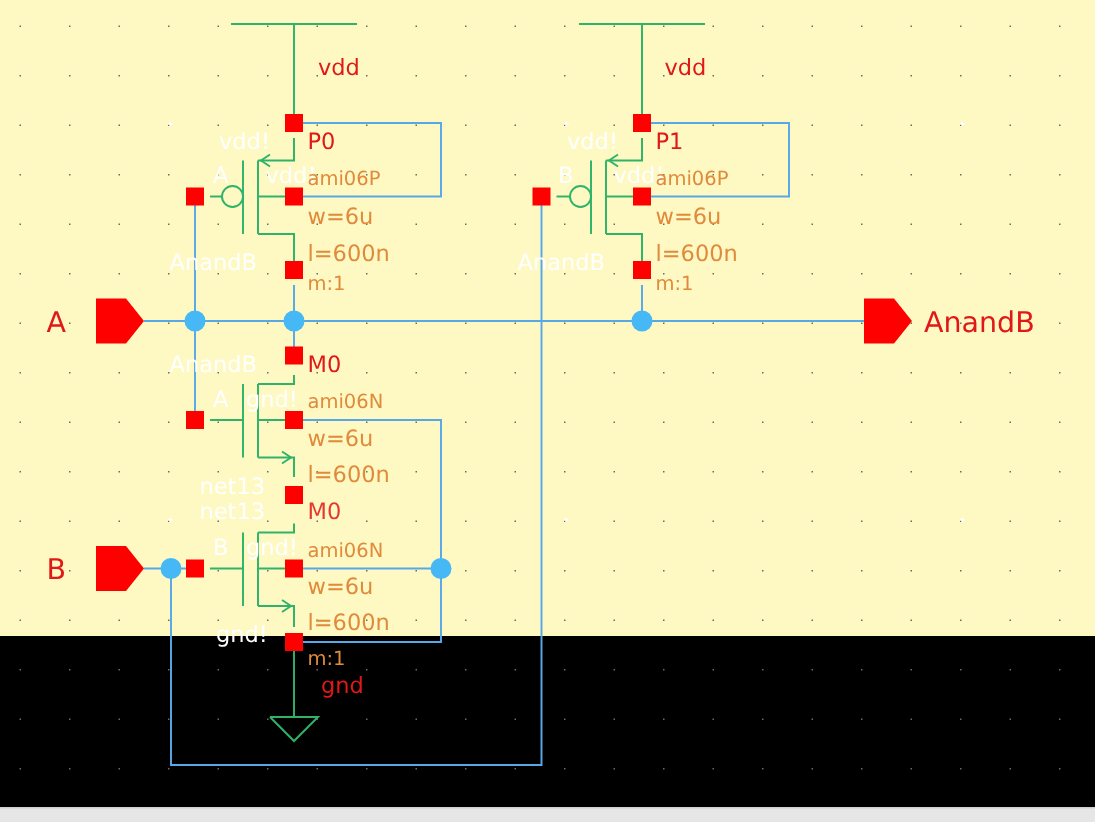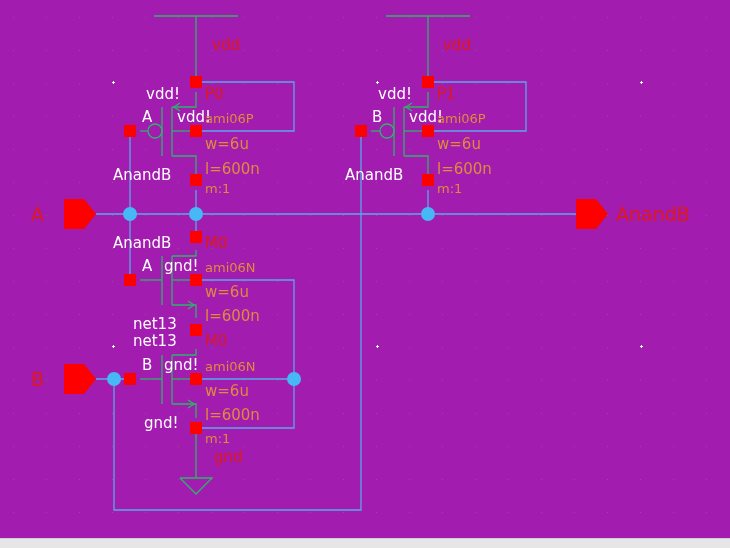--- a/index.html
+++ b/index.html
@@ -1,17 +1,17 @@
 <!DOCTYPE html>
 <html><head>
 <meta charset="utf-8">
 <style>
   html, body { margin:0; padding:0; background:#000; }
   body { width:730px; height:548px; overflow:hidden; position:relative; font-family:"DejaVu Sans Mono", monospace; }
-  #canvas { position:absolute; left:0; top:0; width:730px; height:538px; background:#a21caf; }
+  #canvas { position:absolute; left:0; top:0; width:730px; height:424px; background:#fef9c3; }
   #statusbar { position:absolute; left:0; top:538px; width:730px; height:10px; background:#e6e6e6; border-top:1px solid #cfcfcf; }
   svg text { font-family:"DejaVu Sans", sans-serif; }
   .lbl-white { fill:#ffffff; font-size:15px; }
   .lbl-red { fill:#e01818; font-size:15px; }
   .lbl-orange { fill:#e08a3c; font-size:15px; }
   .lbl-orange-s { fill:#e08a3c; font-size:13px; }
   .lbl-pin { fill:#e01818; font-size:19px; }
   .wire { stroke:#58a8e8; stroke-width:1.3; fill:none; }
   .sym { stroke:#2fb36a; stroke-width:1.3; fill:none; }
   .pin-sq { fill:#ff0000; }

